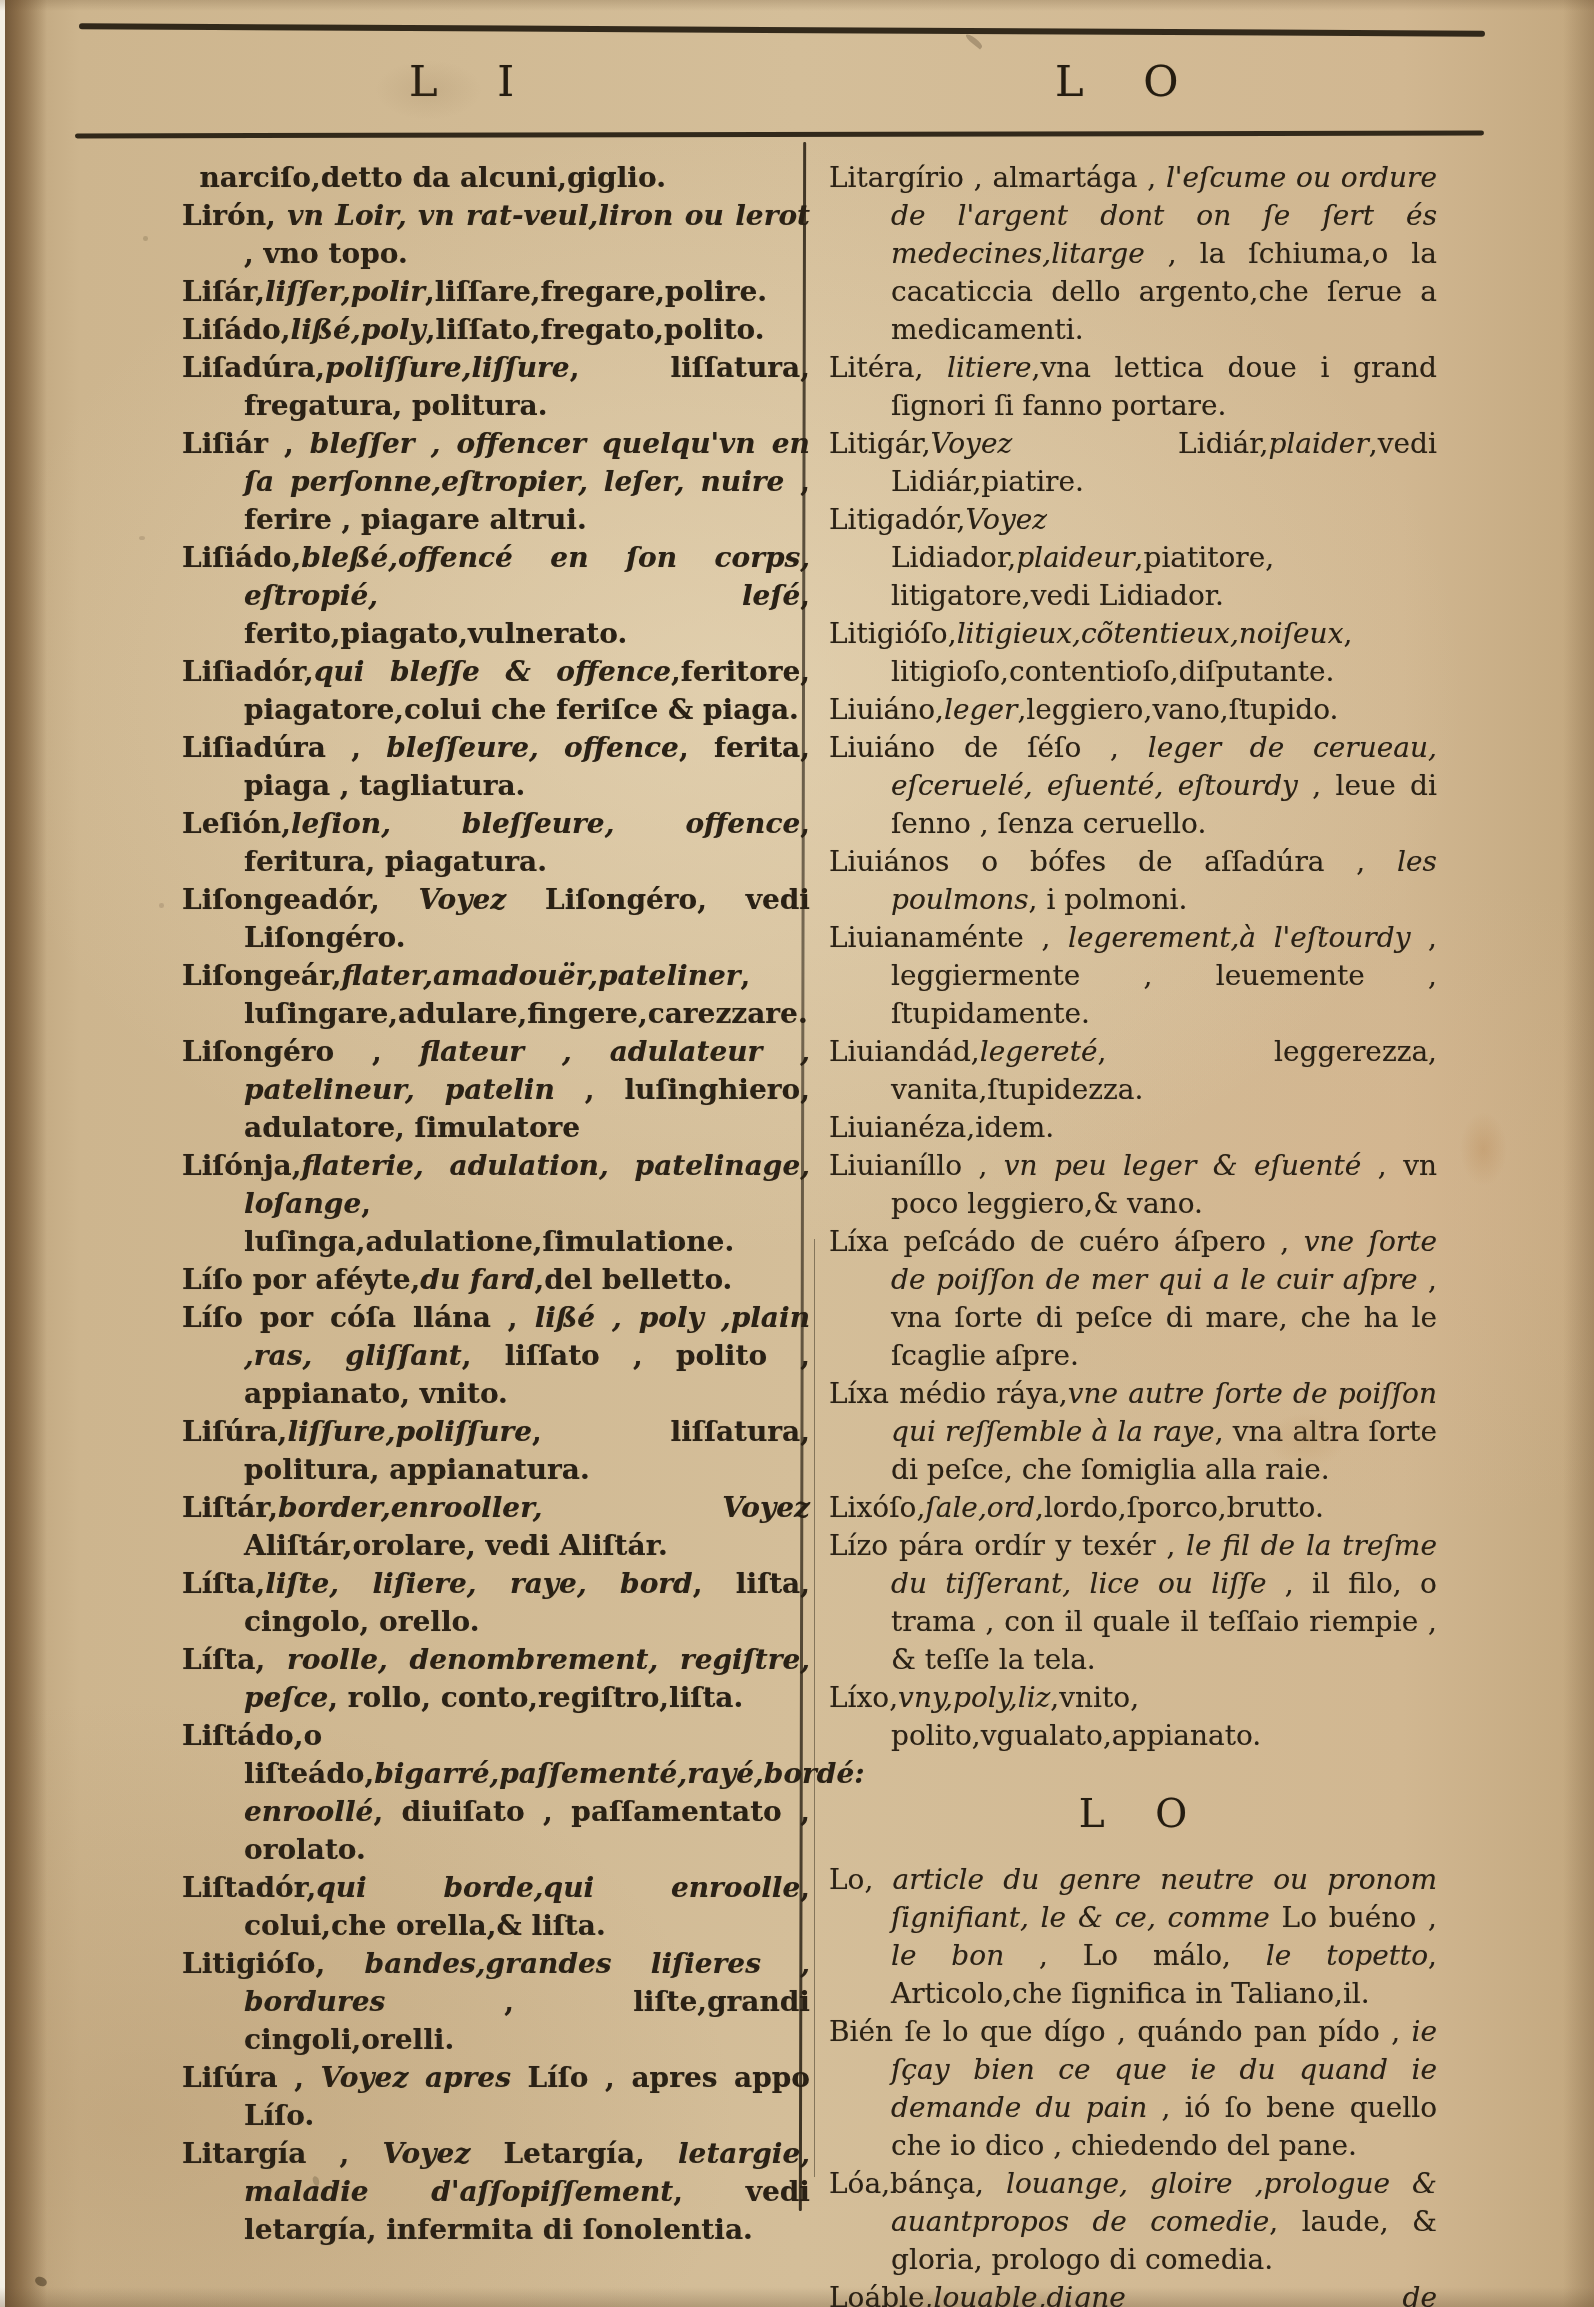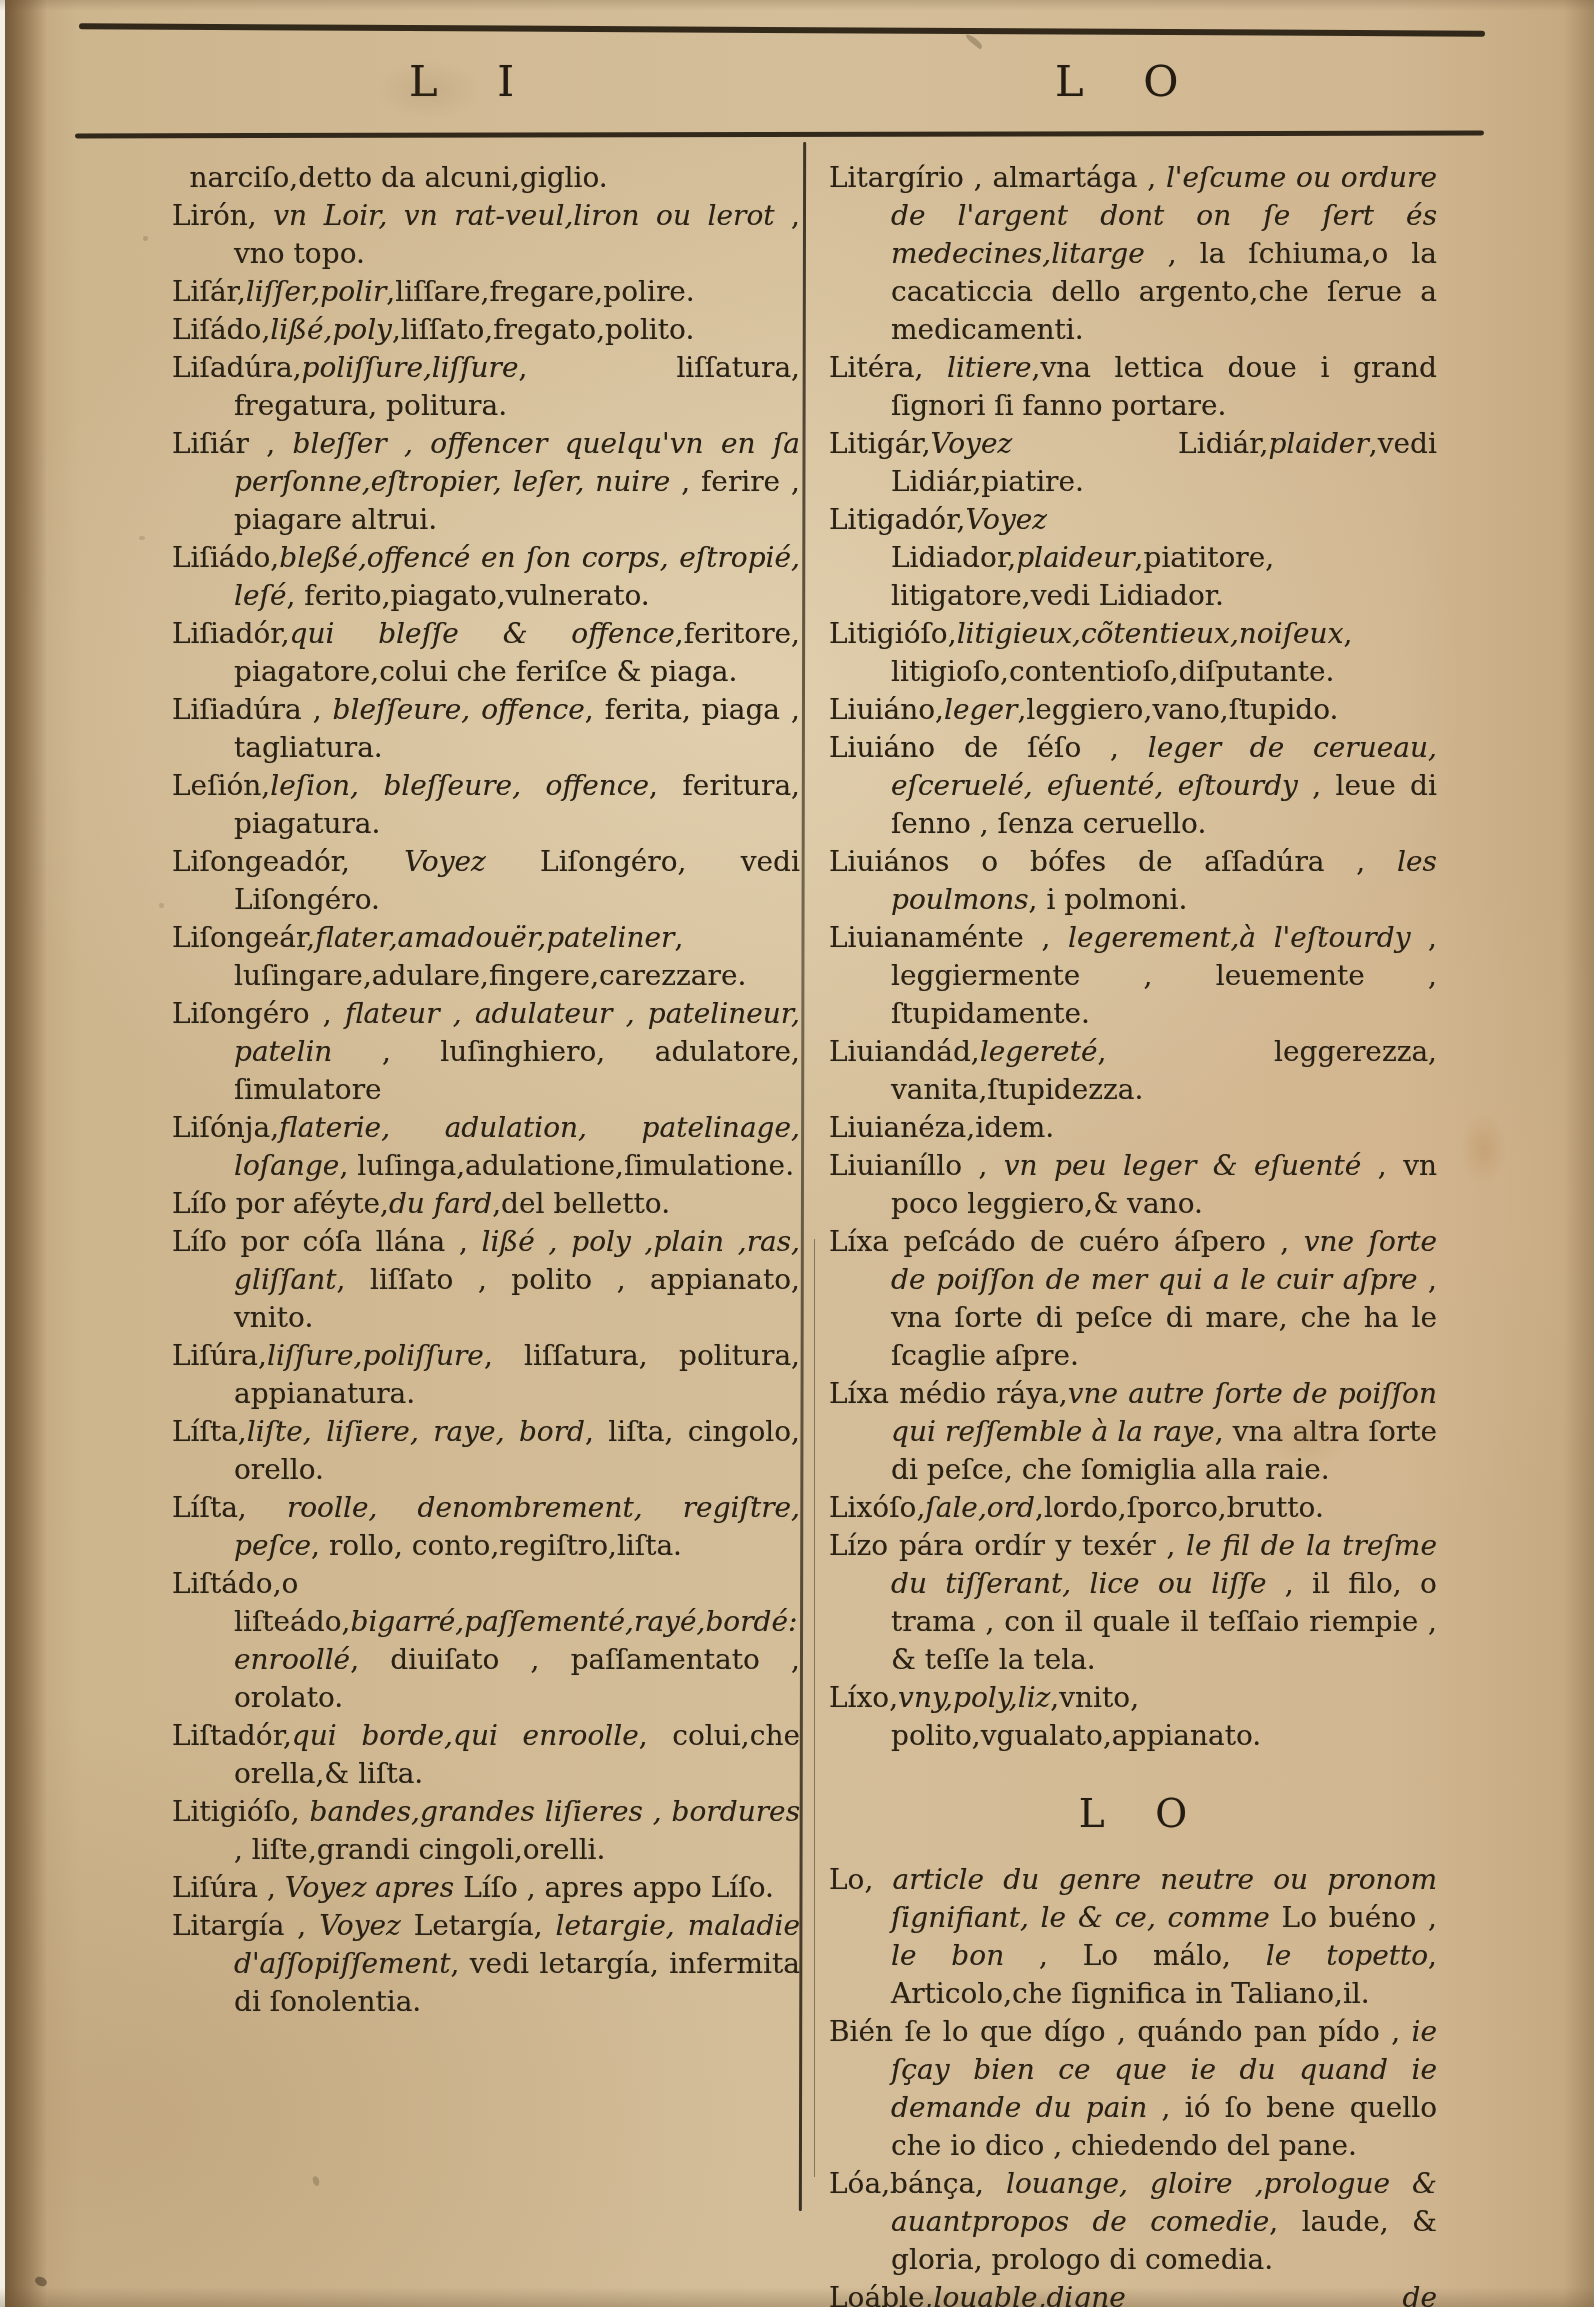--- a/index.html
+++ b/index.html
@@ -36,21 +36,21 @@
   .head-right{left:1055px;}
 
   .col-divider{position:absolute;left:801px;top:142px;width:2.7px;height:2069px;border-radius:1.3px;
     background:linear-gradient(180deg,rgba(36,28,16,.85),rgba(36,28,16,.55) 40%,rgba(36,28,16,.88));
     transform:rotate(.12deg);}
   .col-divider-2{position:absolute;left:814px;top:1239px;width:1.3px;height:938px;
     background:rgba(36,28,16,.45);}
 
   .column{position:absolute;top:159px;font-size:28px;line-height:38px;
     text-align:justify;text-shadow:0 0 0.7px rgba(42,33,21,.35);}
-  .column-left{left:172px;width:628px;}
+  .column-left{left:182px;width:628px;font-weight:bold;}
   .column-right{left:829px;width:608px;}
   .entry{margin:0;text-indent:-62px;padding-left:62px;}
   .entry.cont{text-indent:0;padding-left:17.4px;}
   .italic{font-style:italic;}
 
   .lo-header{margin:40px 0 28px;text-align:center;font-size:39px;letter-spacing:19px;
     text-indent:19px;color:var(--rule,#241c10);}
 
   .speck{position:absolute;background:rgba(58,43,24,.5);border-radius:50%;pointer-events:none;}
   .sp1{left:35px;top:2277px;width:12px;height:8.7px;transform:rotate(25deg);}
@@ -96,20 +96,21 @@
       <p class="entry"><span class="seg">Liſiadór,</span><span class="seg italic">qui bleſſe &amp; offence</span><span class="seg">,feritore, piagatore,colui che feriſce &amp; piaga.</span></p>
       <p class="entry"><span class="seg">Liſiadúra , </span><span class="seg italic">bleſſeure, offence</span><span class="seg">, ferita, piaga , tagliatura.</span></p>
       <p class="entry"><span class="seg">Leſión,</span><span class="seg italic">leſion, bleſſeure, offence</span><span class="seg">, feritura, piagatura.</span></p>
       <p class="entry"><span class="seg">Liſongeadór, </span><span class="seg italic">Voyez</span><span class="seg"> Liſongéro, vedi Liſongéro.</span></p>
       <p class="entry"><span class="seg">Liſongeár,</span><span class="seg italic">flater,amadouër,pateliner</span><span class="seg">, luſingare,adulare,fingere,carezzare.</span></p>
       <p class="entry"><span class="seg">Liſongéro , </span><span class="seg italic">flateur , adulateur , patelineur, patelin</span><span class="seg"> , luſinghiero, adulatore, ſimulatore</span></p>
       <p class="entry"><span class="seg">Liſónja,</span><span class="seg italic">flaterie, adulation, patelinage, loſange</span><span class="seg">, luſinga,adulatione,ſimulatione.</span></p>
       <p class="entry"><span class="seg">Líſo por aféyte,</span><span class="seg italic">du fard</span><span class="seg">,del belletto.</span></p>
       <p class="entry"><span class="seg">Líſo por cóſa llána , </span><span class="seg italic">lißé , poly ,plain ,ras, gliſſant</span><span class="seg">, liſſato , polito , appianato, vnito.</span></p>
       <p class="entry"><span class="seg">Liſúra,</span><span class="seg italic">liſſure,poliſſure</span><span class="seg">, liſſatura, politura, appianatura.</span></p>
+      <p class="entry"><span class="seg">Liſtár,</span><span class="seg italic">border,enrooller, Voyez</span><span class="seg"> Aliſtár,orolare, vedi Aliſtár.</span></p>
       <p class="entry"><span class="seg">Líſta,</span><span class="seg italic">liſte, liſiere, raye, bord</span><span class="seg">, liſta, cingolo, orello.</span></p>
       <p class="entry"><span class="seg">Líſta, </span><span class="seg italic">roolle, denombrement, regiſtre, peſce</span><span class="seg">, rollo, conto,regiſtro,liſta.</span></p>
       <p class="entry"><span class="seg">Liſtádo,o liſteádo,</span><span class="seg italic">bigarré,paſſementé,rayé,bordé: enroollé</span><span class="seg">, diuiſato , paſſamentato , orolato.</span></p>
       <p class="entry"><span class="seg">Liſtadór,</span><span class="seg italic">qui borde,qui enroolle</span><span class="seg">, colui,che orella,&amp; liſta.</span></p>
       <p class="entry"><span class="seg">Litigióſo, </span><span class="seg italic">bandes,grandes liſieres , bordures</span><span class="seg"> , liſte,grandi cingoli,orelli.</span></p>
       <p class="entry"><span class="seg">Liſúra , </span><span class="seg italic">Voyez apres</span><span class="seg"> Líſo , apres appo Líſo.</span></p>
       <p class="entry"><span class="seg">Litargía , </span><span class="seg italic">Voyez</span><span class="seg"> Letargía, </span><span class="seg italic">letargie, maladie d'aſſopiſſement</span><span class="seg">, vedi letargía, infermita di ſonolentia.</span></p>
     </div>
 
   <div class="column column-right">

